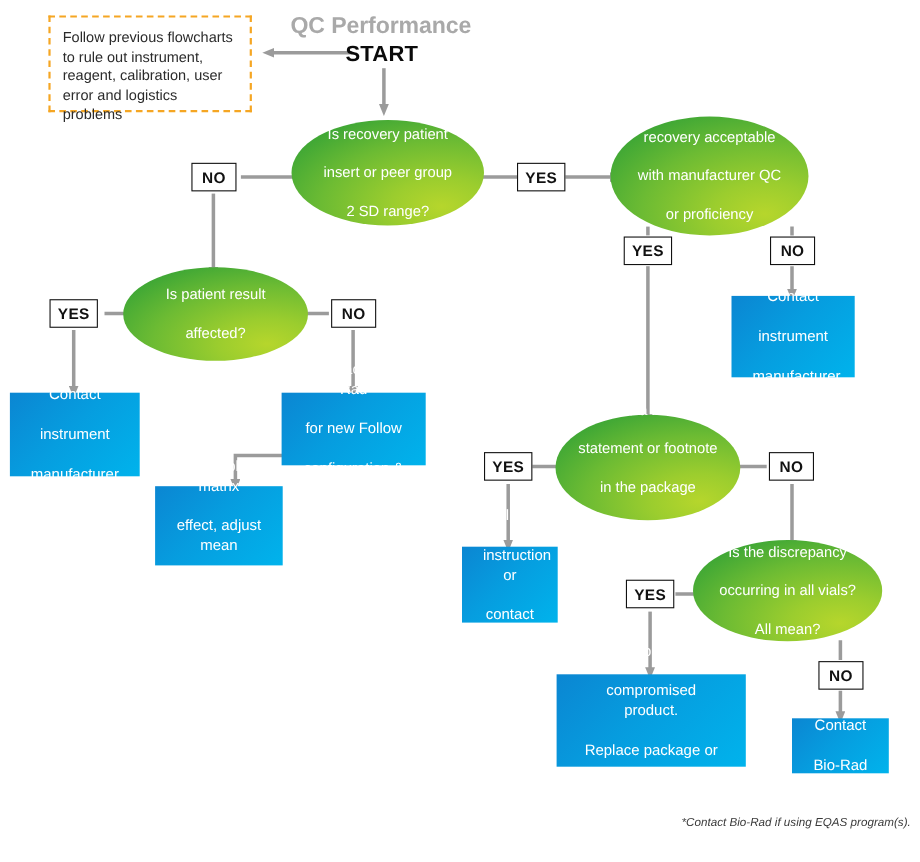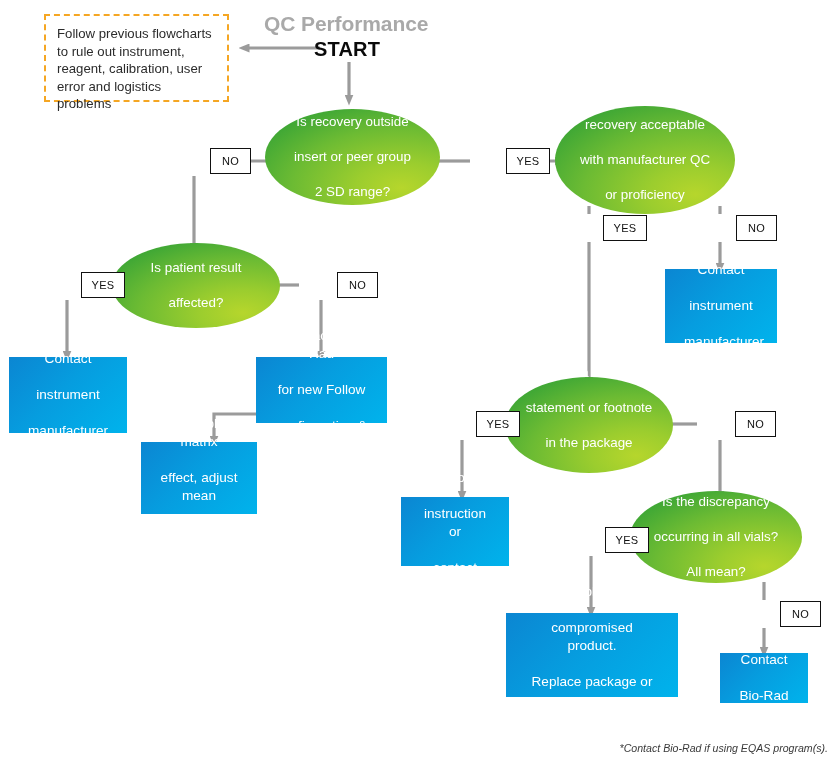--- a/index.html
+++ b/index.html
@@ -93,29 +93,28 @@
     padding: 3px 19px;
   }
   .blue-box span { display: block; width: 100%; }
 
   
   .chip {
     position: absolute;
     background: #ffffff;
     border: 1.4px solid #111111;
     color: #111111;
-    font-size: 11px;
-    font-weight: normal;
+    font-size: 14px;
+    font-weight: bold;
     letter-spacing: 0.3px;
     display: flex;
     align-items: center;
     justify-content: center;
     box-sizing: border-box;
     z-index: 3;
-    margin-left: 36px;
   }
 
   
   .footnote {
     position: absolute;
     color: #3a3a3a;
     font-size: 10.6px;
     font-style: italic;
     white-space: nowrap;
   }
@@ -175,21 +174,21 @@
 
   <div class="title-main" style="left:264px; top:12px;">QC Performance</div>
   <div class="title-start" style="left:314px; top:38px;">START</div>
 
   <div class="note-box" style="left:44px; top:14px; width:185px; height:88px;">
     <span>Follow previous flowcharts to rule out instrument, reagent, calibration, user error and logistics problems</span>
   </div>
 
   <div class="ellipse" style="left:265px; top:109px; width:175px; height:96px;">
     <span>
-      <span>Is recovery outside</span><br>
+      <span>Is recovery patient</span><br>
       <span>insert or peer group</span><br>
       <span>2 SD range?</span>
     </span>
   </div>
 
   <div class="ellipse" style="left:555px; top:106px; width:180px; height:108px;">
     <span>
       <span>Is</span><br>
       <span>recovery acceptable</span><br>
       <span>with manufacturer QC</span><br>
@@ -247,21 +246,21 @@
   </div>
 
   <div class="blue-box" style="left:141px; top:442px; width:116px; height:72px;">
     <span>
       <span>Possible matrix</span><br>
       <span>effect, adjust mean</span><br>
       <span>and ranges</span>
     </span>
   </div>
 
-  <div class="blue-box" style="left:401px; top:497px; width:108px; height:69px;">
+  <div class="blue-box" style="left:420px; top:497px; width:87px; height:69px;">
     <span>
       <span>Follow</span><br>
       <span>instruction or</span><br>
       <span>contact Bio-Rad</span>
     </span>
   </div>
 
   <div class="blue-box" style="left:506px; top:613px; width:172px; height:84px;">
     <span>
       <span>Replace</span><br>

